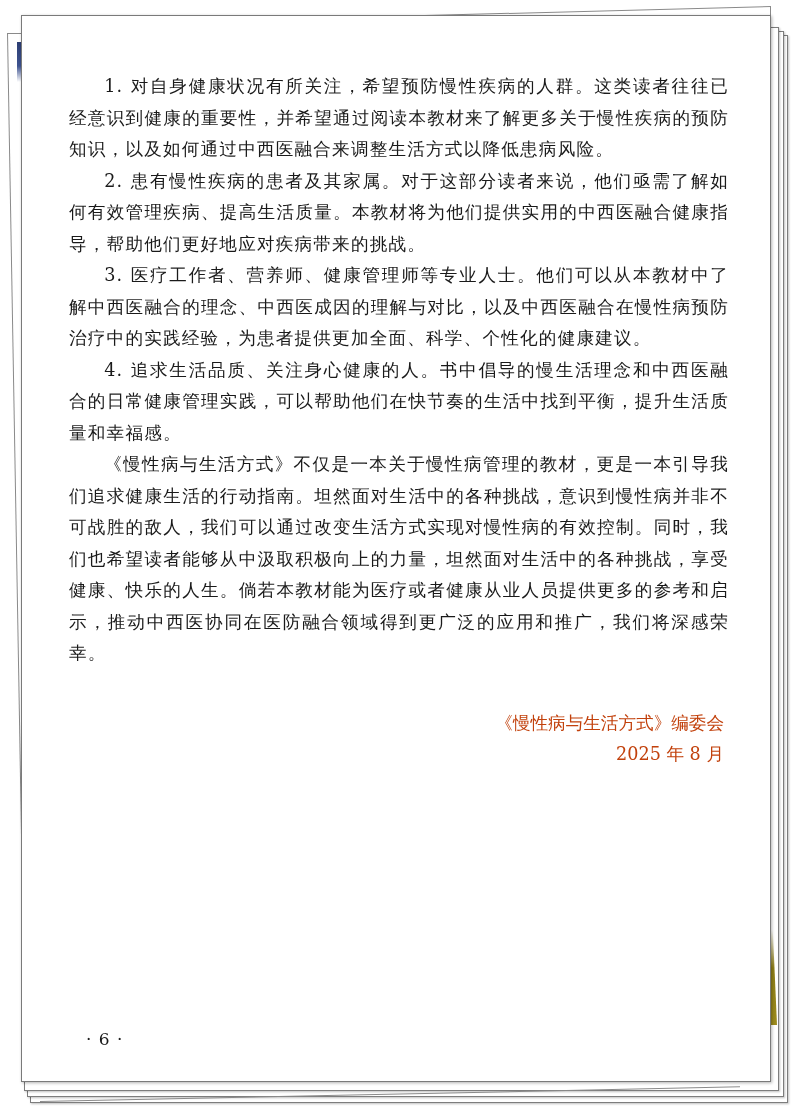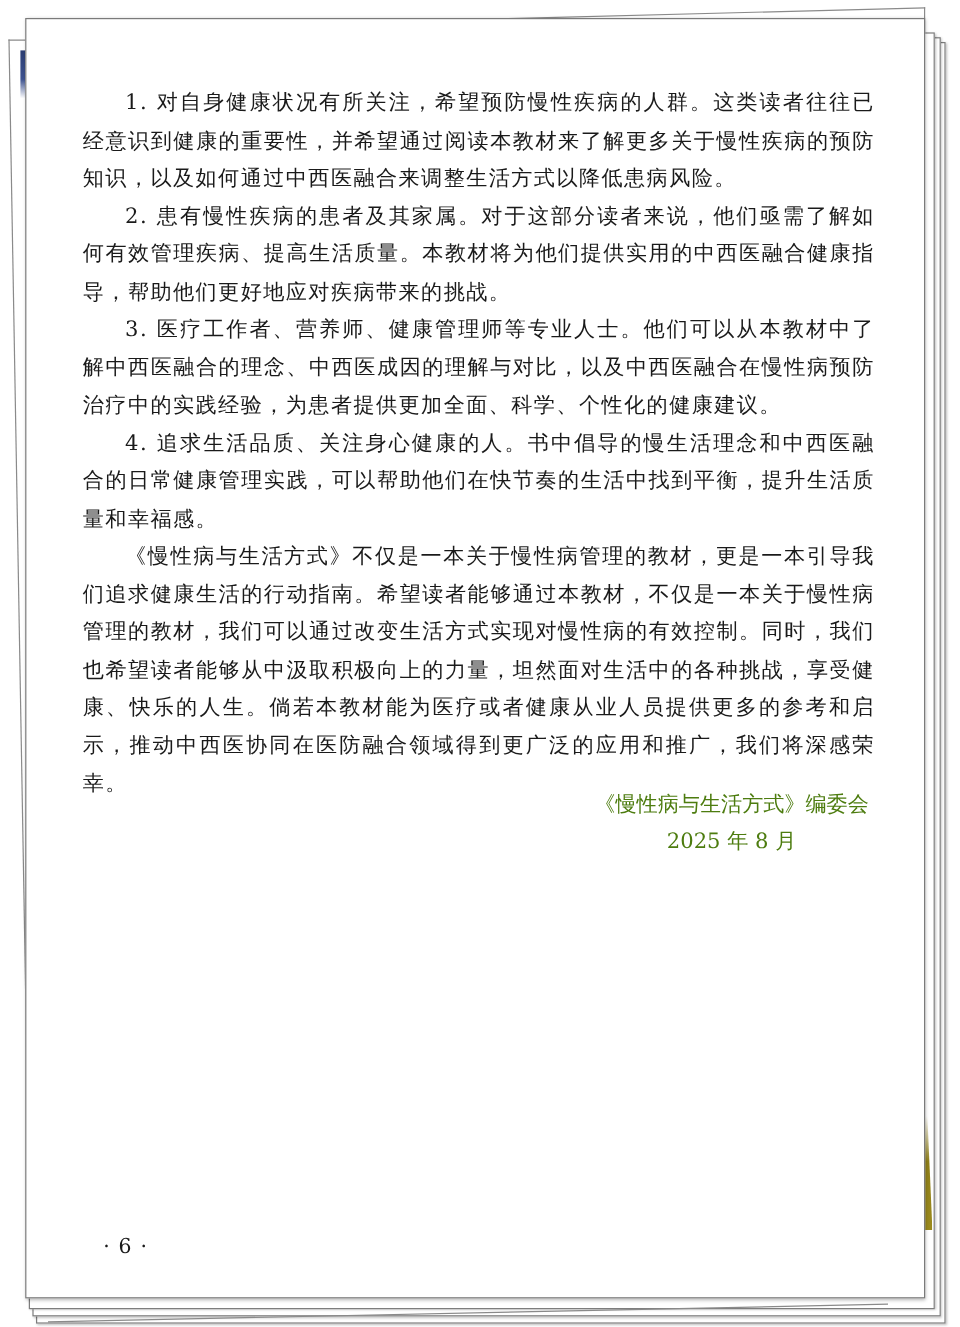--- a/index.html
+++ b/index.html
@@ -84,25 +84,25 @@
       letter-spacing: 1.2px;
       text-align: justify;
     }
     .para {
       margin: 0;
       text-indent: 2em;
     }
     .signature {
       position: absolute;
       right: 46px;
-      top: 640px;
-      text-align: center;
+      top: 692px;
+      text-align: right;
       font-size: 17.6px;
       line-height: 31px;
-      color: #4d7c0f;
+      color: #c2410c;
     }
     .signature div { margin: 0; }
     .page-number {
       position: absolute;
       left: 64px;
       top: 1013px;
       font-size: 17px;
       color: #1a1a1a;
       letter-spacing: 1px;
     }
@@ -118,21 +118,21 @@
 <div class="stack-page stack-1"></div>
 <div class="tilted-bottom"></div>
 <div class="olive-sliver"></div>
 
 <div class="page">
   <div class="content">
     <p class="para">1. 对自身健康状况有所关注，希望预防慢性疾病的人群。这类读者往往已经意识到健康的重要性，并希望通过阅读本教材来了解更多关于慢性疾病的预防知识，以及如何通过中西医融合来调整生活方式以降低患病风险。</p>
     <p class="para">2. 患有慢性疾病的患者及其家属。对于这部分读者来说，他们亟需了解如何有效管理疾病、提高生活质量。本教材将为他们提供实用的中西医融合健康指导，帮助他们更好地应对疾病带来的挑战。</p>
     <p class="para">3. 医疗工作者、营养师、健康管理师等专业人士。他们可以从本教材中了解中西医融合的理念、中西医成因的理解与对比，以及中西医融合在慢性病预防治疗中的实践经验，为患者提供更加全面、科学、个性化的健康建议。</p>
     <p class="para">4. 追求生活品质、关注身心健康的人。书中倡导的慢生活理念和中西医融合的日常健康管理实践，可以帮助他们在快节奏的生活中找到平衡，提升生活质量和幸福感。</p>
-    <p class="para">《慢性病与生活方式》不仅是一本关于慢性病管理的教材，更是一本引导我们追求健康生活的行动指南。希望读者能够通过本教材，不仅是一本关于慢性病管理的教材，我们可以通过改变生活方式实现对慢性病的有效控制。同时，我们也希望读者能够从中汲取积极向上的力量，坦然面对生活中的各种挑战，享受健康、快乐的人生。倘若本教材能为医疗或者健康从业人员提供更多的参考和启示，推动中西医协同在医防融合领域得到更广泛的应用和推广，我们将深感荣幸。</p>
+    <p class="para">《慢性病与生活方式》不仅是一本关于慢性病管理的教材，更是一本引导我们追求健康生活的行动指南。坦然面对生活中的各种挑战，意识到慢性病并非不可战胜的敌人，我们可以通过改变生活方式实现对慢性病的有效控制。同时，我们也希望读者能够从中汲取积极向上的力量，坦然面对生活中的各种挑战，享受健康、快乐的人生。倘若本教材能为医疗或者健康从业人员提供更多的参考和启示，推动中西医协同在医防融合领域得到更广泛的应用和推广，我们将深感荣幸。</p>
   </div>
 
   <div class="signature">
     <div>《慢性病与生活方式》编委会</div>
     <div>2025 年 8 月</div>
   </div>
 
   <div class="page-number">· 6 ·</div>
 </div>
 

